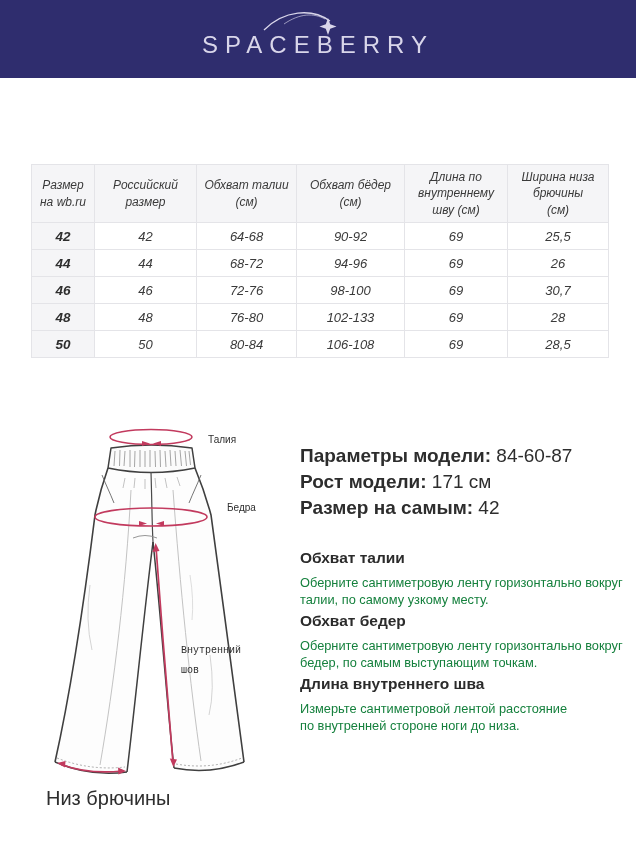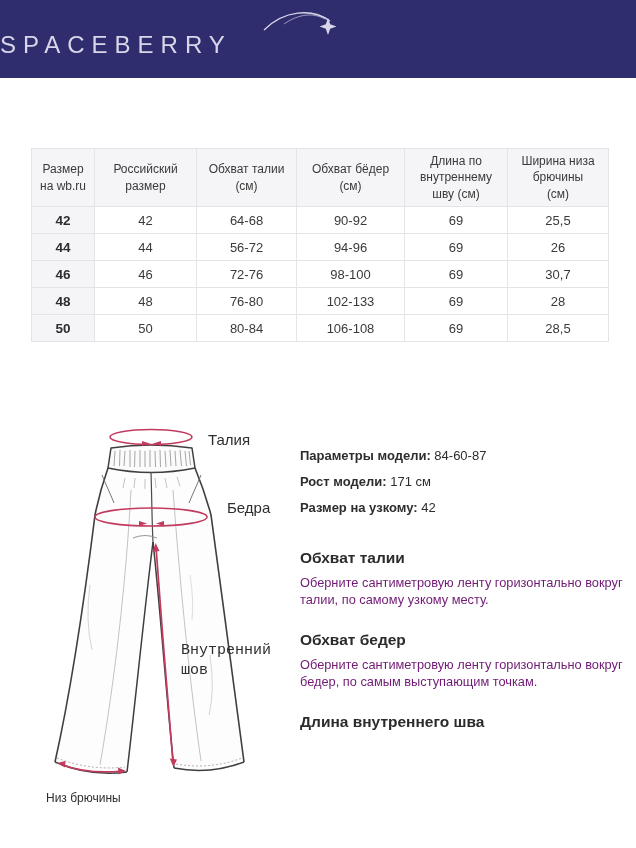--- a/index.html
+++ b/index.html
@@ -6,65 +6,65 @@
   html, body { background: #ffffff; }
   body {
     width: 636px; height: 848px; position: relative; overflow: hidden;
     font-family: "Liberation Sans", sans-serif; color: #333;
   }
   .page { position: absolute; inset: 0; width: 636px; height: 848px; background: #fff; }
 
   
   .brand-header {
     position: absolute; top: 0; left: 0; width: 636px; height: 78px;
-    background: #2f2d6e; display: flex; align-items: center; 
+    background: #2f2d6e; display: flex; align-items: center; justify-content: center;
   }
   .brand-logo {
     color: #d9d6ea; font-size: 24px; letter-spacing: 7px; font-weight: 400;
     padding-top: 12px;
   }
   .comet { position: absolute; left: 256px; top: 6px; }
 
   
   .size-table {
-    position: absolute; left: 31px; top: 148px; width: 577px;
-    border-collapse: collapse; table-layout: fixed;
+    position: absolute; left: 31px; top: 164px; width: 577px;
+    border-collapse: collapse; table-layout: fixed; font-style: italic;
   }
   .size-table th, .size-table td {
     border: 1px solid #e4e4e8; text-align: center; vertical-align: middle;
   }
   .size-table th {
     background: #f5f5f7; font-weight: 400; font-size: 12px; color: #3a3a3a;
     line-height: 1.35; white-space: pre-line; height: 58px; padding: 4px 3px;
   }
   .size-table td {
     background: #ffffff; font-size: 13px; color: #3a3a3a; height: 27px;
   }
   .size-table td.first { background: #f5f5f7; font-weight: 700; font-size: 13.5px; color: #2e2e2e; }
   .c1 { width: 63px; } .c2 { width: 102px; } .c3 { width: 100px; }
   .c4 { width: 108px; } .c5 { width: 103px; } .c6 { width: 101px; }
 
   
   .pants-svg { position: absolute; left: 30px; top: 415px; }
-  .dlabel { position: absolute; color: #2e2e2e; font-weight: 500; font-size: 15px; line-height: 20px; }
+  .dlabel { position: absolute; color: #2e2e2e; font-weight: 500; font-size: 10px; line-height: 20px; }
   .lbl-waist { left: 208px; top: 430px; }
   .lbl-hips { left: 227px; top: 498px; }
   .lbl-seam { left: 181px; top: 641px; white-space: pre-line; font-family: Liberation Mono, monospace; }
-  .lbl-bottom { left: 46px; top: 788px; font-size: 12px; }
+  .lbl-bottom { left: 46px; top: 788px; font-size: 20px; }
 
   
   .right-col { position: absolute; left: 300px; top: 443px; width: 335px; }
-  .param { font-size: 13px; line-height: 26px; color: #2d2d2d; }
+  .param { font-size: 19px; line-height: 26px; color: #2d2d2d; }
   .param .plabel { font-weight: 700; }
   .sections { margin-top: 28px; }
-  .section { margin-top: 23px; }
+  .section { margin-top: 4px; }
   .section:first-child { margin-top: 0; }
   .section h3 { font-size: 15.5px; font-weight: 700; color: #2b2b2b; margin: 0 0 7px 0; }
   .section p {
-    font-size: 12.8px; color: #701a75; line-height: 17px; margin: 0; white-space: pre-line;
+    font-size: 12.8px; color: #15803d; line-height: 17px; margin: 0; white-space: pre-line;
   }
 </style>
 </head>
 <body>
 
 <div class="page">
 
   <div class="brand-header">
     <svg class="comet" width="90" height="36" viewBox="0 0 90 36">
       <path d="M8,24 C28,4 56,2 74,15" fill="none" stroke="#d9d6ea" stroke-width="1.3"></path>
@@ -106,21 +106,21 @@
         <td class="first">42</td>
         <td>42</td>
         <td>64-68</td>
         <td>90-92</td>
         <td>69</td>
         <td>25,5</td>
       </tr>
       <tr>
         <td class="first">44</td>
         <td>44</td>
-        <td>56-72</td>
+        <td>68-72</td>
         <td>94-96</td>
         <td>69</td>
         <td>26</td>
       </tr>
       <tr>
         <td class="first">46</td>
         <td>46</td>
         <td>72-76</td>
         <td>98-100</td>
         <td>69</td>
@@ -216,34 +216,36 @@
   <div class="right-col">
     <div class="param">
       <span class="plabel">Параметры модели:</span>
       <span>84-60-87</span>
     </div>
     <div class="param">
       <span class="plabel">Рост модели:</span>
       <span>171 см</span>
     </div>
     <div class="param">
-      <span class="plabel">Размер на узкому:</span>
+      <span class="plabel">Размер на самым:</span>
       <span>42</span>
     </div>
 
     <div class="sections">
       <div class="section">
         <h3>Обхват талии</h3>
         <p>Оберните сантиметровую ленту горизонтально вокруг
 талии, по самому узкому месту.</p>
       </div>
       <div class="section">
         <h3>Обхват бедер</h3>
         <p>Оберните сантиметровую ленту горизонтально вокруг
 бедер, по самым выступающим точкам.</p>
       </div>
       <div class="section">
         <h3>Длина внутреннего шва</h3>
+        <p>Измерьте сантиметровой лентой расстояние
+по внутренней стороне ноги до низа.</p>
       </div>
     </div>
   </div>
 
 </div>
 
 </body></html>

